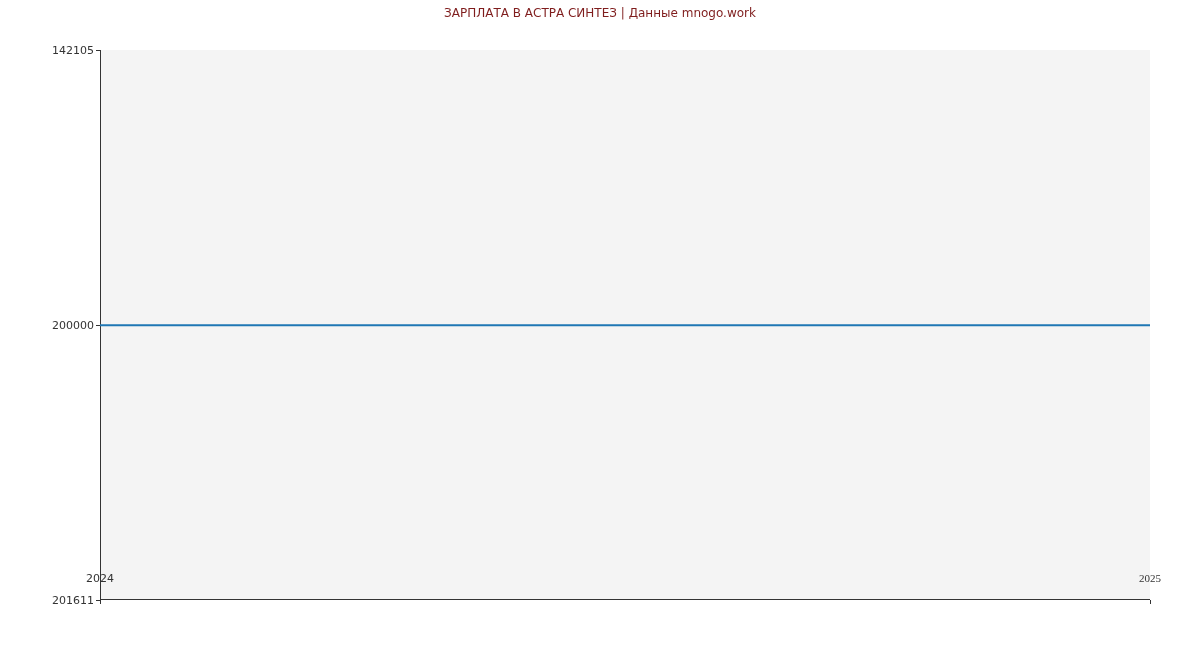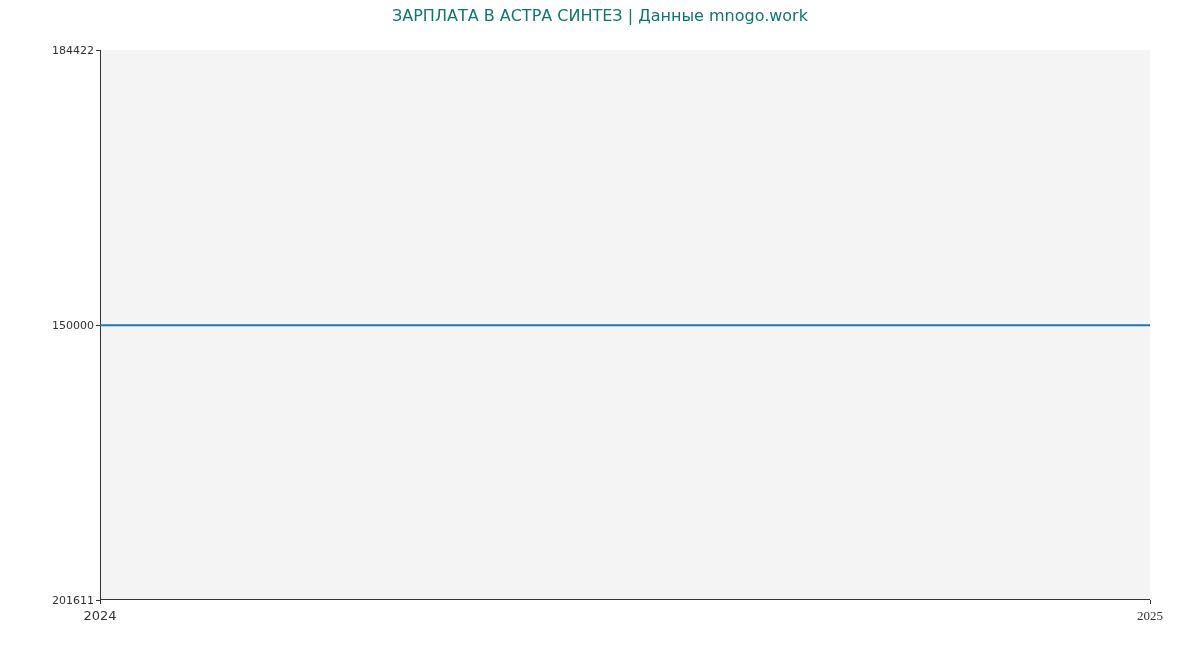--- a/index.html
+++ b/index.html
@@ -13,22 +13,22 @@
       background: #ffffff;
       font-family: "DejaVu Sans", Arial, sans-serif;
       position: relative;
     }
     .chart-title {
       position: absolute;
       top: 6px;
       left: 0;
       width: 1200px;
       text-align: center;
-      font-size: 16px;
-      color: #0f766e;
+      font-size: 12px;
+      color: #7f1d1d;
     }
     .plot-area {
       position: absolute;
       left: 100px;
       top: 50px;
       width: 1050px;
       height: 550px;
       background: #f4f4f4;
       border-left: 1px solid #333;
       border-bottom: 1px solid #333;
@@ -42,22 +42,22 @@
     }
     .y-tick-mark {
       position: absolute;
       left: 96px;
       width: 4px;
       height: 1px;
       background: #333;
     }
     .x-tick-label {
       position: absolute;
-      top: 608px;
-      font-size: 13px;
+      top: 572px;
+      font-size: 11px;
       color: #333;
       transform: translateX(-50%);
     }
     .x-tick-mark {
       position: absolute;
       top: 600px;
       width: 1px;
       height: 4px;
       background: #333;
     }
@@ -73,24 +73,24 @@
 </head>
 <body>
 
 <div class="chart-title">ЗАРПЛАТА В АСТРА СИНТЕЗ | Данные mnogo.work</div>
 
 <div class="plot-area"></div>
 
 <div class="y-tick-label" style="top: 600px;">201611</div>
 <div class="y-tick-mark" style="top: 600px;"></div>
 
-<div class="y-tick-label" style="top: 325px;">150000</div>
+<div class="y-tick-label" style="top: 325px;">200000</div>
 <div class="y-tick-mark" style="top: 325px;"></div>
 
-<div class="y-tick-label" style="top: 50px;">184422</div>
+<div class="y-tick-label" style="top: 50px;">142105</div>
 <div class="y-tick-mark" style="top: 50px;"></div>
 
 <div class="x-tick-label" style="left: 100px;">2024</div>
 <div class="x-tick-mark" style="left: 100px;"></div>
 
 <div class="x-tick-label" style="left: 1150px; font-family: Liberation Serif, serif;">2025</div>
 <div class="x-tick-mark" style="left: 1150px;"></div>
 
 <div class="data-line" style="top: 325px;"></div>
 

